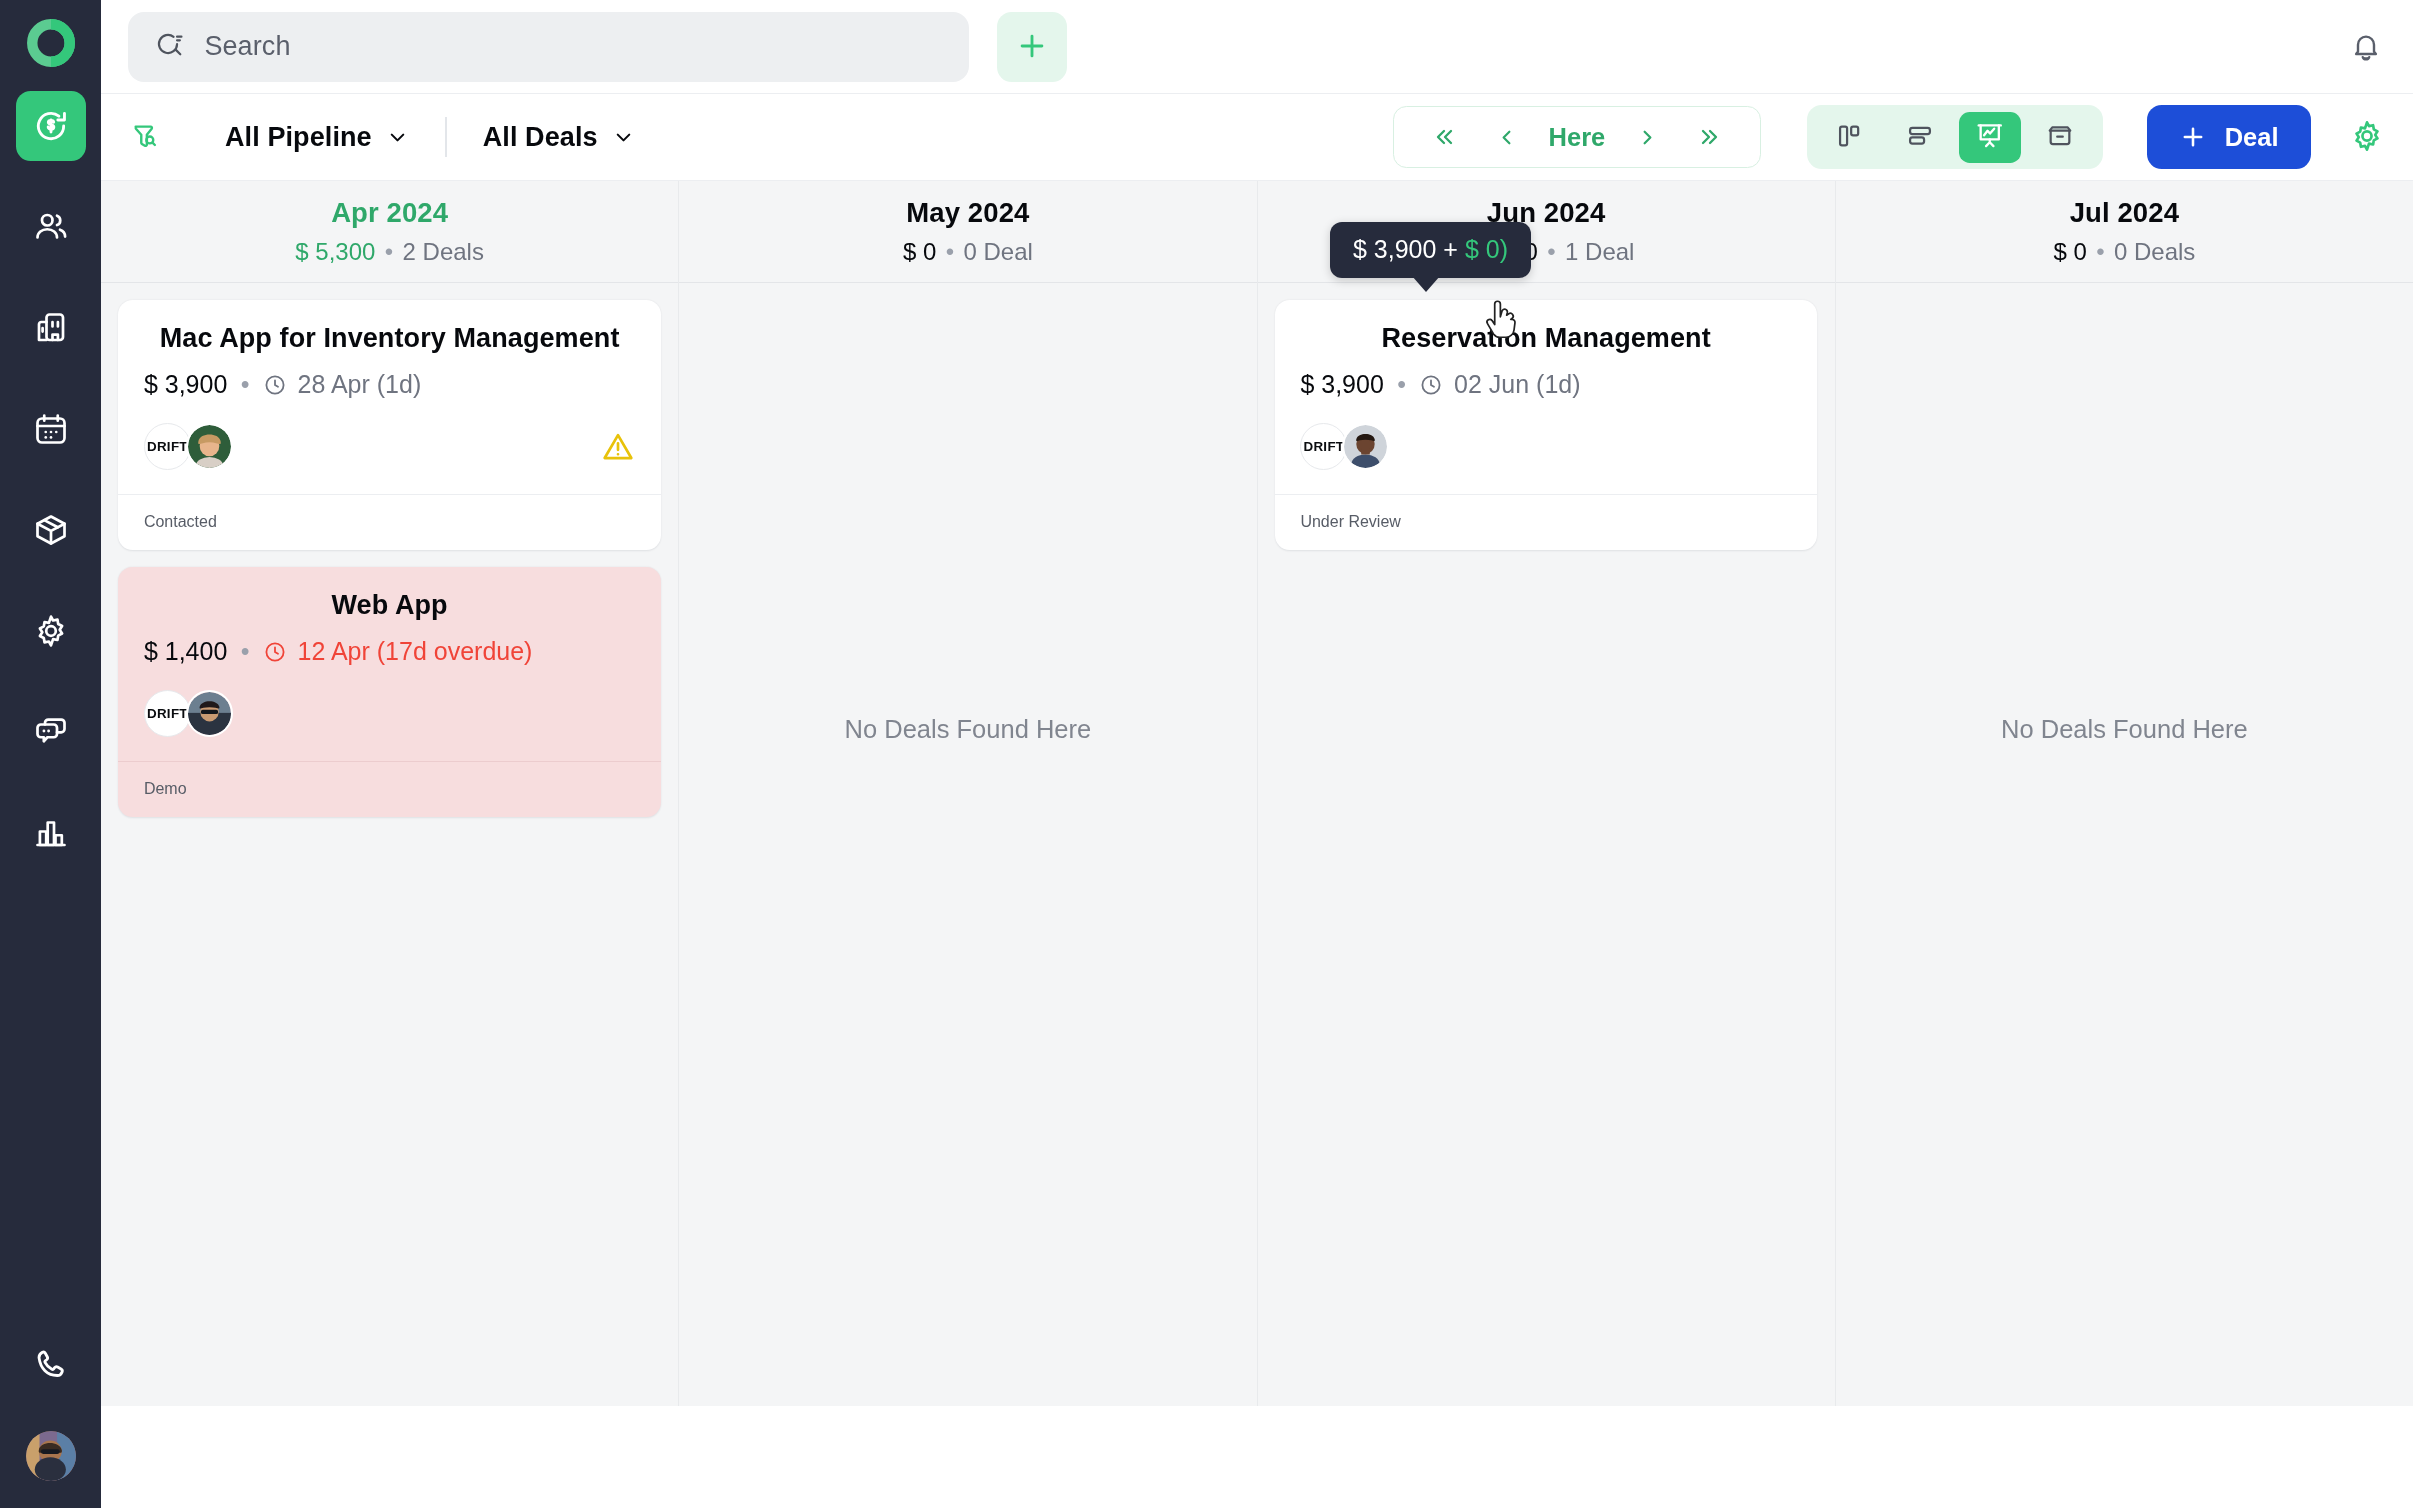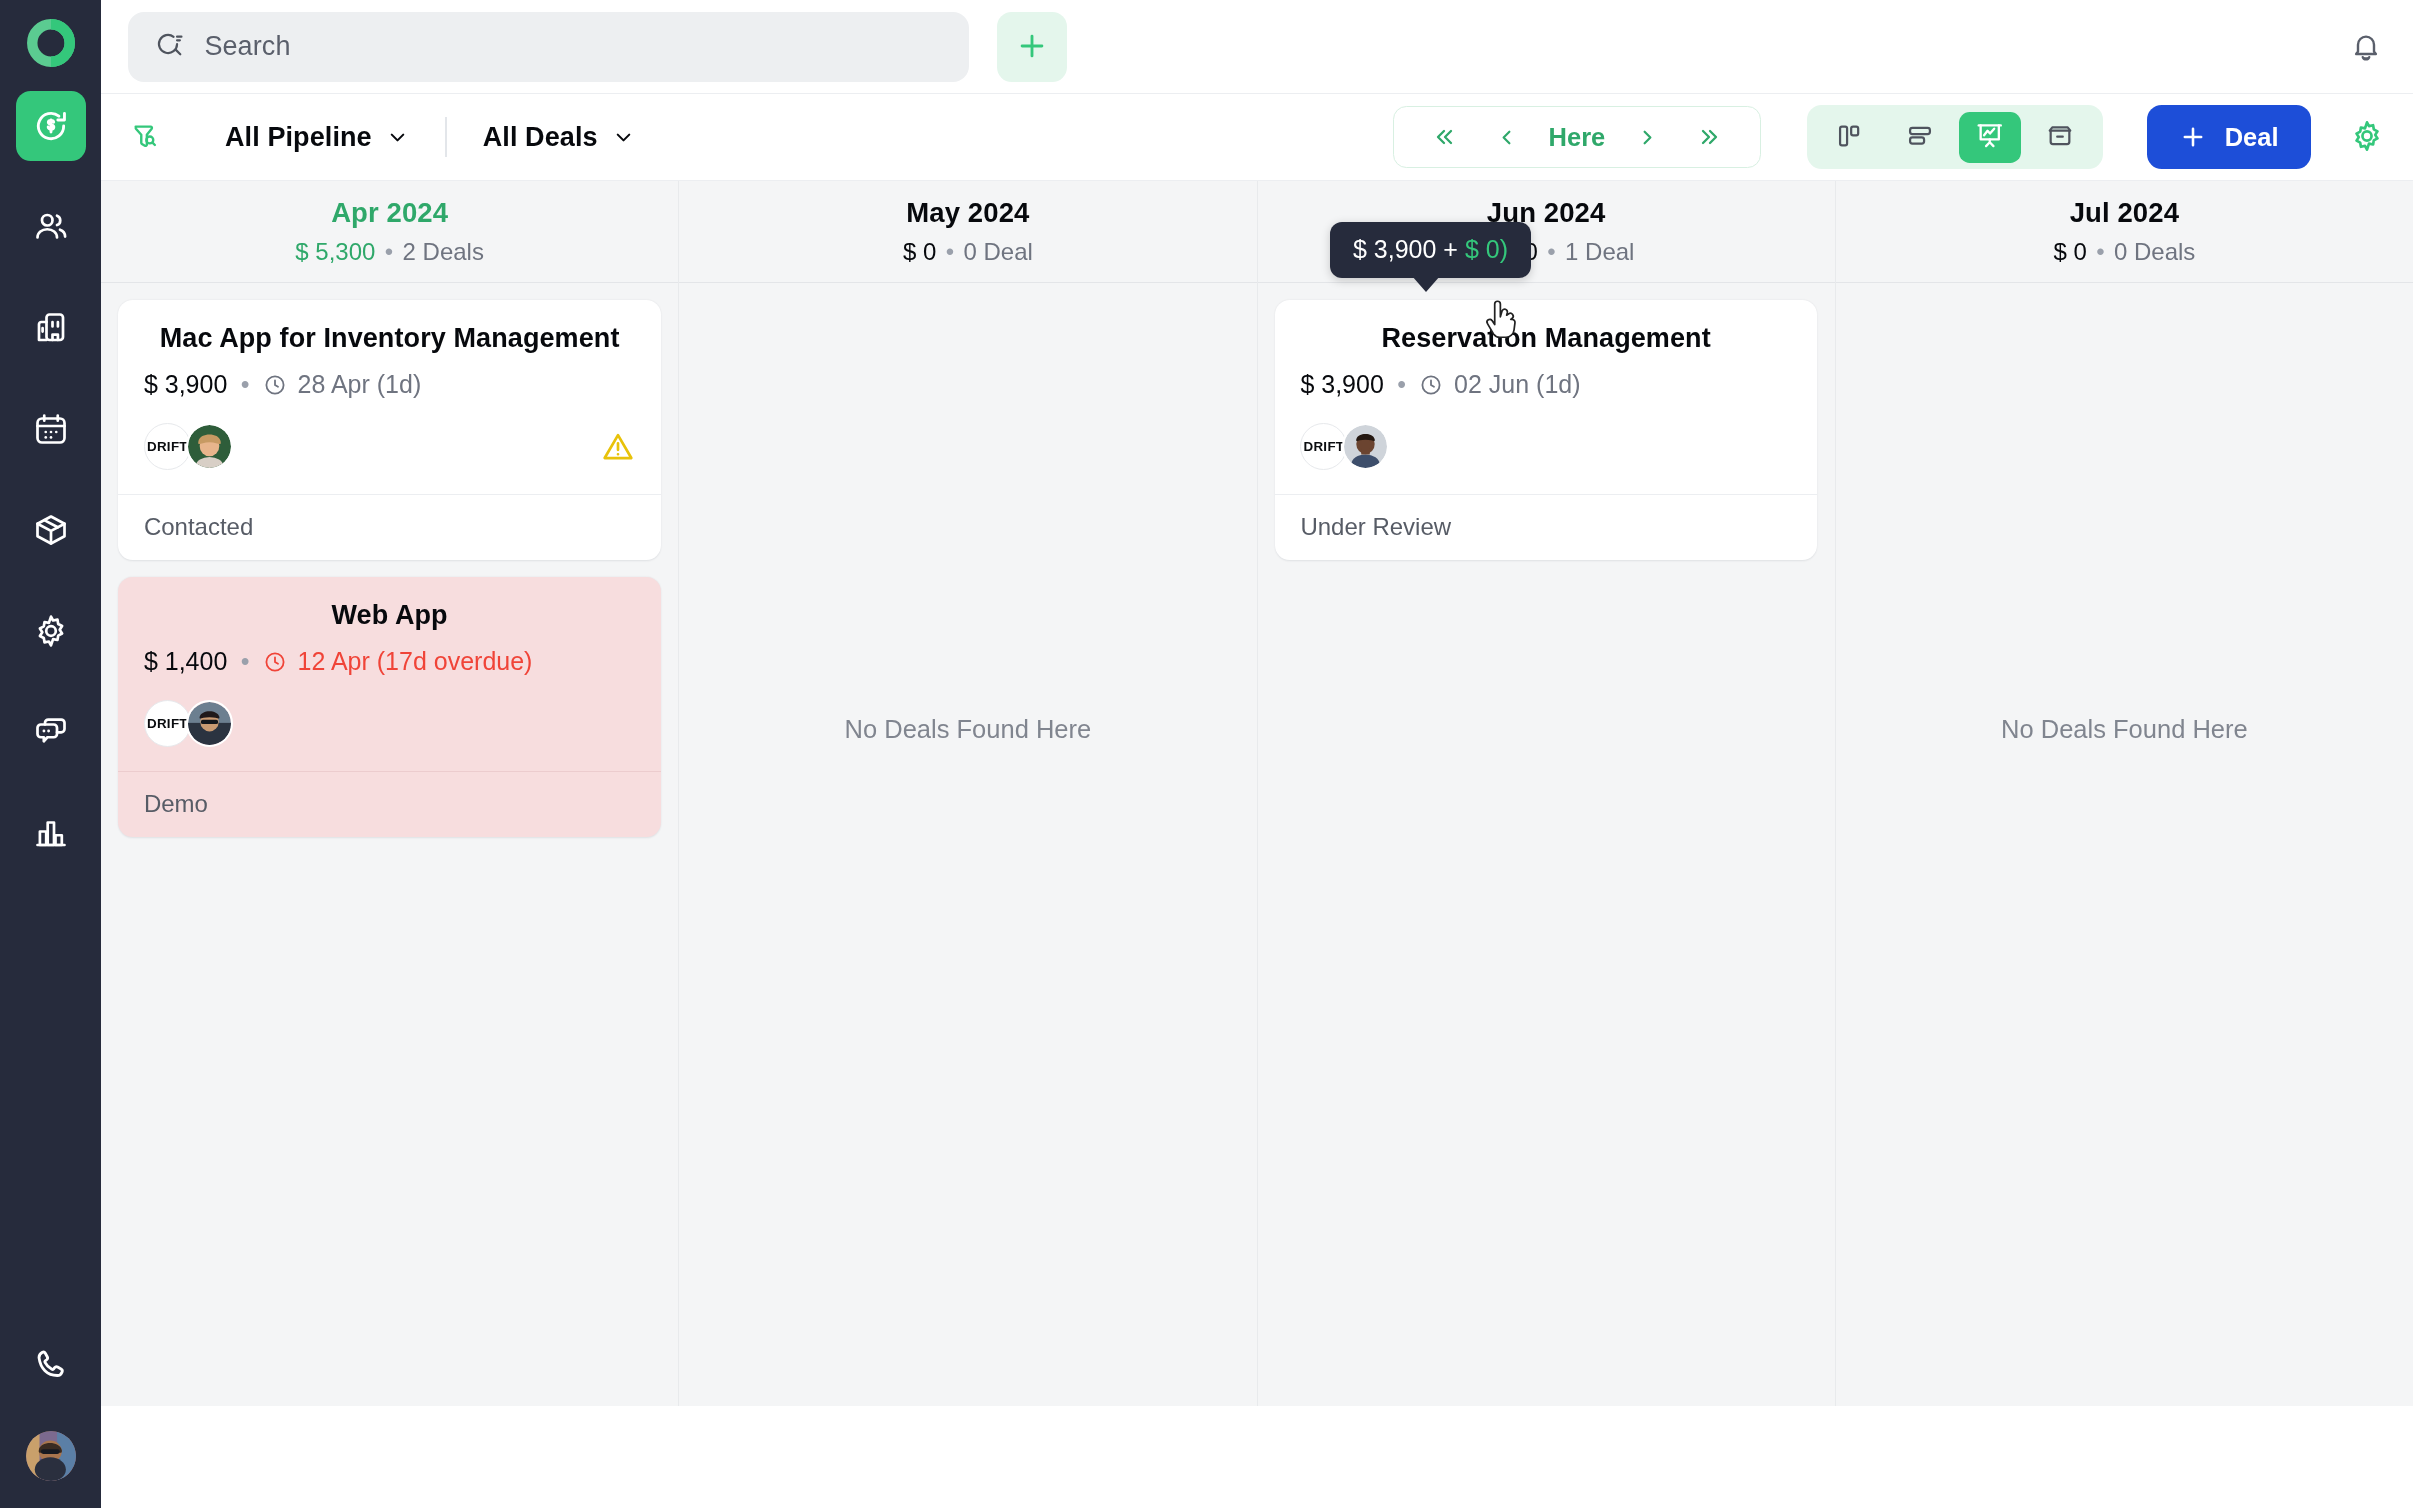--- a/index.html
+++ b/index.html
@@ -146,21 +146,21 @@
     justify-content:center; font-size:13.4px; font-weight:800;
     letter-spacing:0.3px; color:#0b0d10;
   }
   .avatar-sm {
     width:47px; height:47px; border-radius:50%; margin-left:-5.4px;
     border:2px solid #fff; overflow:hidden;
   }
   .warn { margin-left:auto; display:flex; cursor:pointer; }
   .card-foot {
     border-top:0.7px solid #eceef1; padding:17.4px 25.5px 19px 25.5px;
-    font-size:24px; color:#575c66;
+    font-size:16px; color:#575c66;
   }
   .card.overdue .card-foot { border-top:0.7px solid #ecccce; }
 
   
   .tooltip {
     position:absolute; left:1330px; top:222px;
     background:#262B3C; color:#fff; border-radius:12px;
     padding:13.4px 23px; font-size:25px; white-space:nowrap;
     box-shadow:0 2.7px 9.4px rgba(0,0,0,.18); z-index:20;
   }

